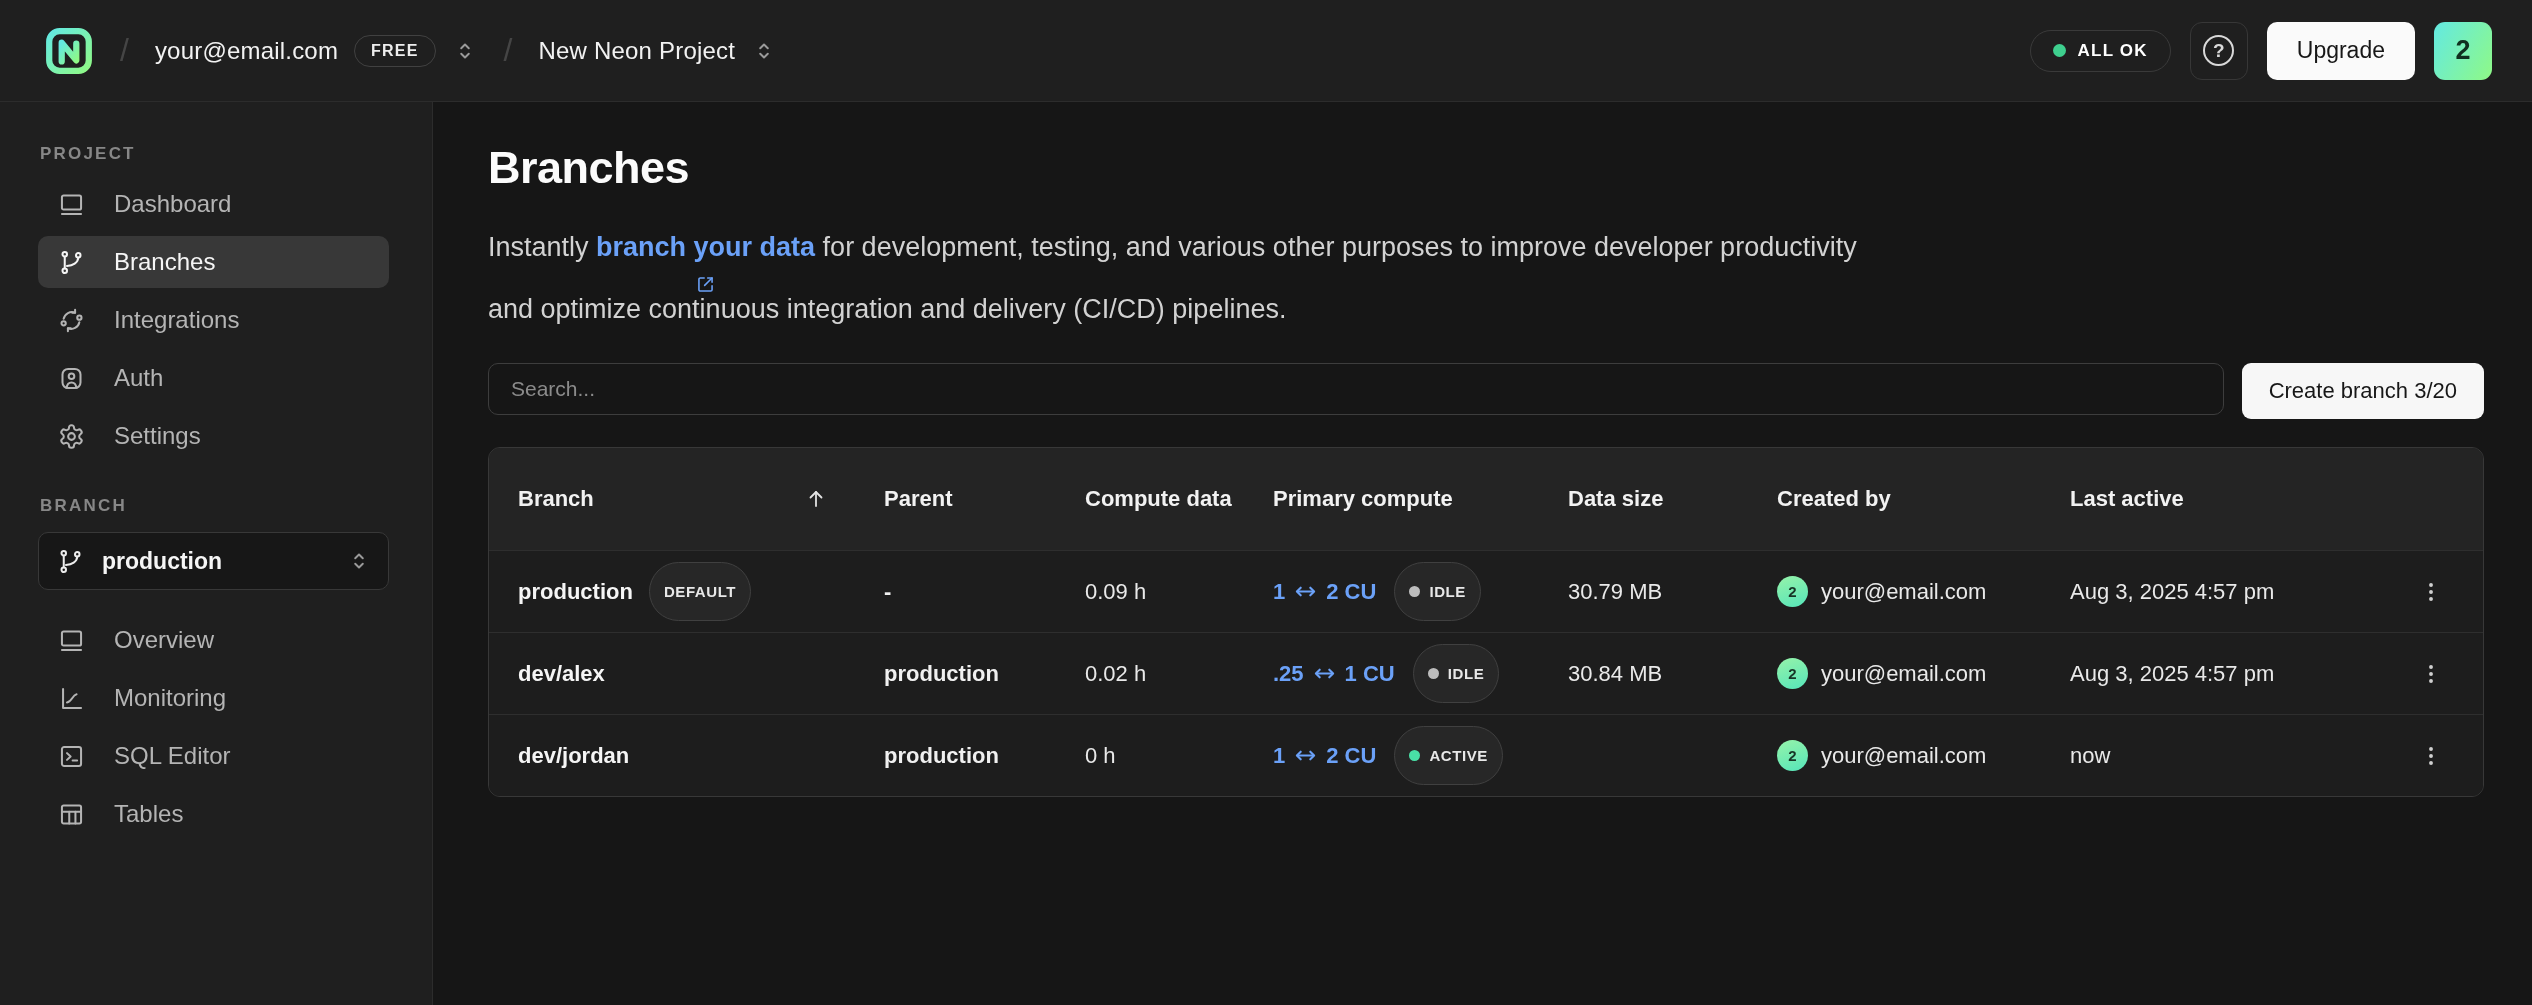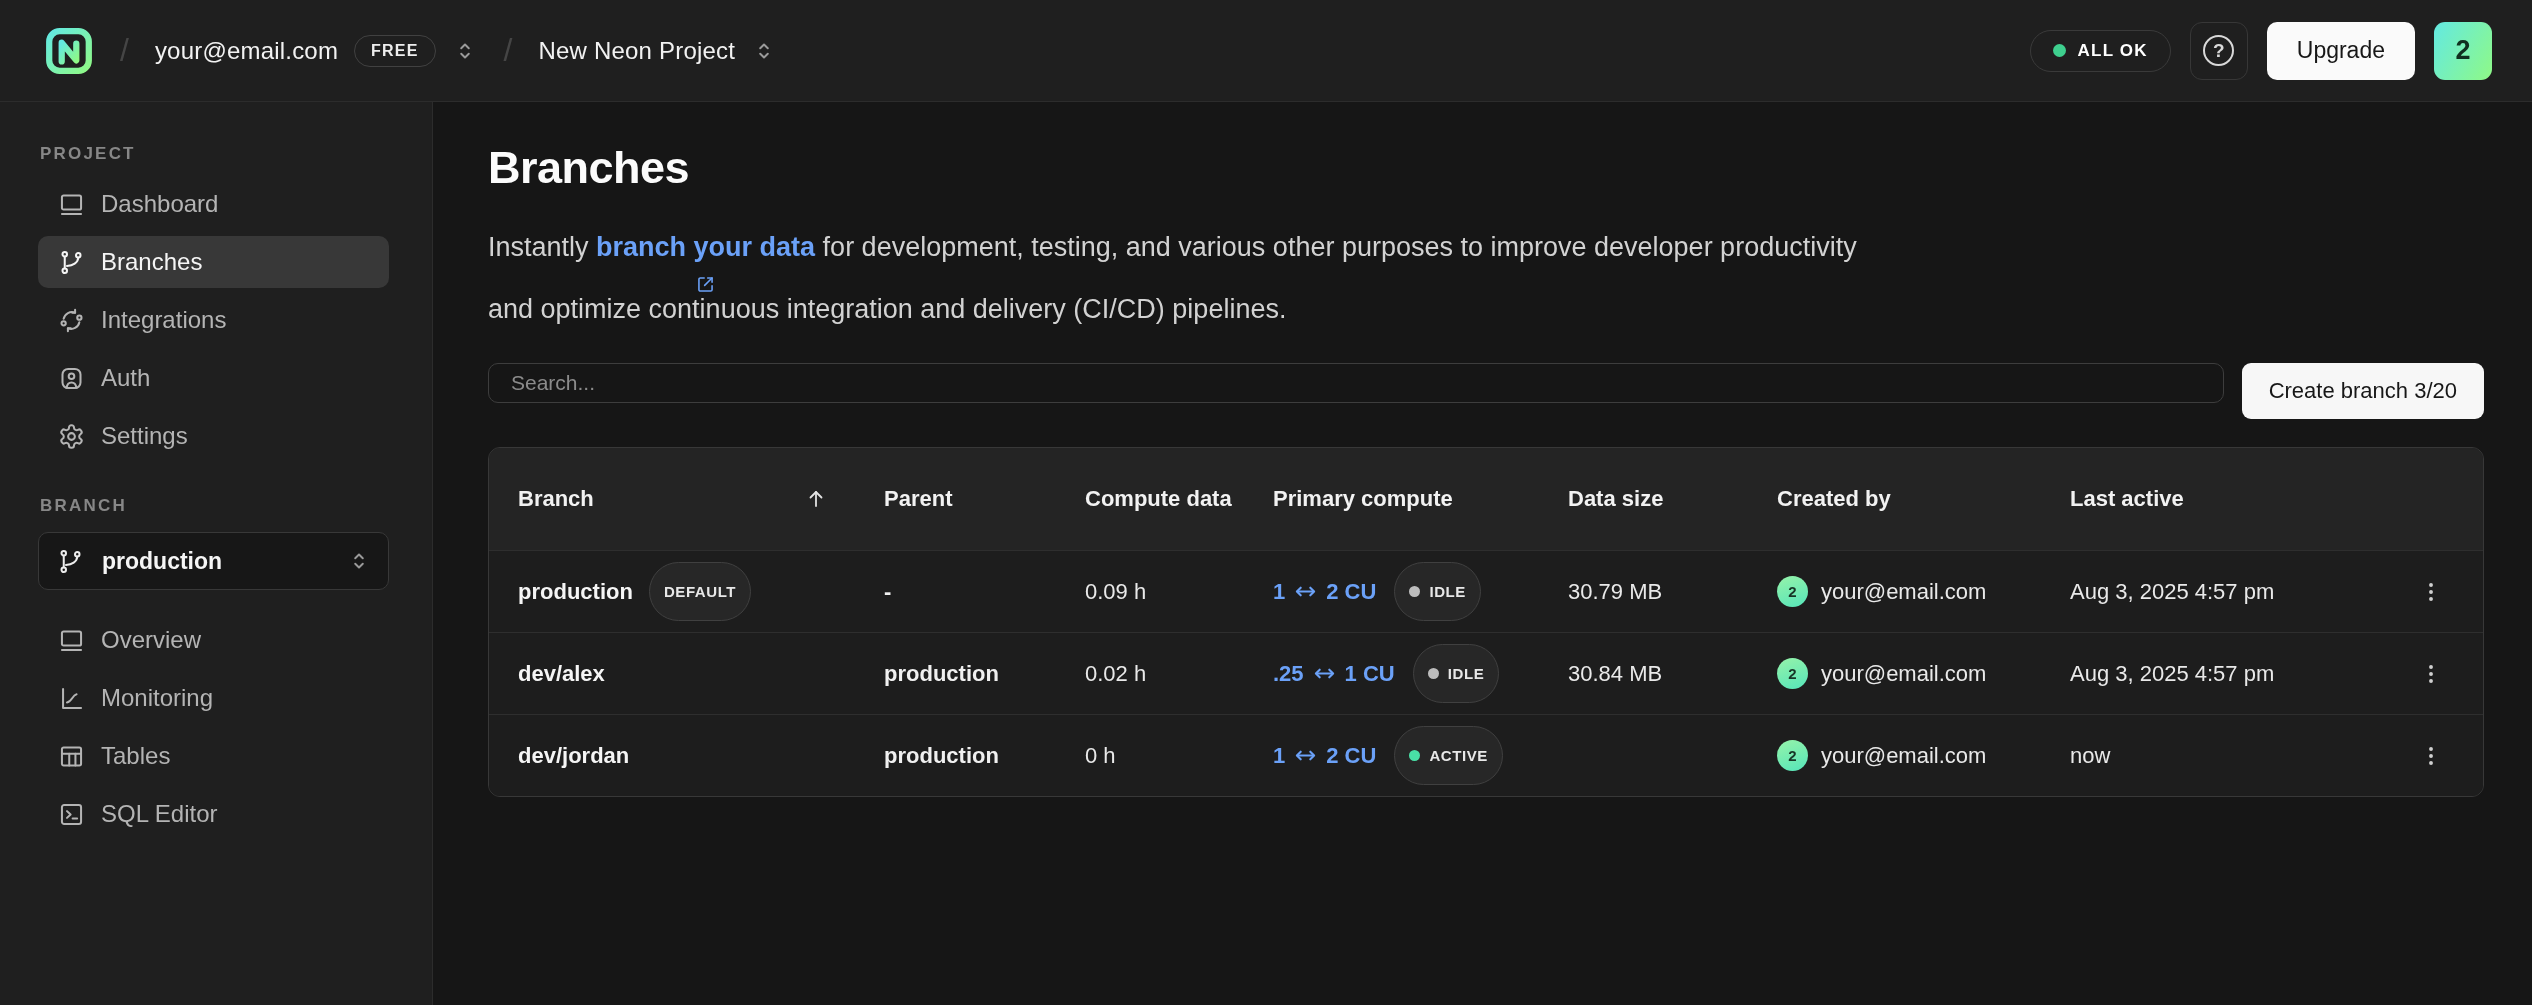--- a/index.html
+++ b/index.html
@@ -63,21 +63,21 @@
   .sidebar{
     width:433px; background:#1f1f1f; border-right:1px solid #2c2c2c;
     padding-top:30px; flex-shrink:0;
   }
   .section-label{
     margin:12px 0 14px 40px; font-size:17px; font-weight:700;
     letter-spacing:2.2px; color:#878787;
   }
   .nav-item{
     height:52px; margin:6px 43px 6px 38px; border-radius:10px;
-    display:flex; align-items:center; gap:16px; padding:0 0 0 20px;
+    display:flex; align-items:center; gap:29px; padding:0 0 0 20px;
     color:#b4b4b4; cursor:pointer; font-size:24px;
   }
   .nav-item.active{ background:#383838; color:#f5f5f5; }
   .nav-icon{ width:27px; height:27px; flex-shrink:0; }
   .branch-group{ margin-top:34px; }
   .branch-select{
     margin:16px 43px 24px 38px; height:58px; background:#171717;
     border:1px solid #383838; border-radius:10px; cursor:pointer;
     display:flex; align-items:center; gap:18px; padding:0 16px 0 18px;
   }
@@ -90,21 +90,21 @@
   .desc{
     margin-top:36px; font-size:27px; line-height:35px; color:#d2d2d2; max-width:1500px;
   }
   .desc a{
     color:var(--link); font-weight:700; text-decoration:none; cursor:pointer;
     display:inline-flex; align-items:center; gap:6px;flex-direction:column;
   }
   .ext-icon{ width:21px; height:21px; position:relative; top:3px; display:inline-block; }
   .controls{ margin-top:36px; display:flex; gap:18px; width:1996px; }
   .search{
-    flex:1; height:40px; background:transparent; border:1px solid #3d3d3d; border-radius:10px;
+    flex:1; height:52px; background:transparent; border:1px solid #3d3d3d; border-radius:10px;
     padding:0 22px; font-size:21px; color:#ececec; font-family:inherit; outline:none;
   }
   .search::placeholder{ color:#8b8b8b; }
   .create-btn{
     height:56px; padding:0 27px; background:#f7f7f7; color:#171717; border:none;
     border-radius:9px; font-size:22px; font-weight:500; font-family:inherit;
     cursor:pointer; white-space:nowrap;
   }
 
   
@@ -269,34 +269,34 @@
       </div>
       <div class="nav-item">
         <svg class="nav-icon icon" viewBox="0 0 24 24">
           <path d="M4.5 3.5V20.5h16"></path>
             <path d="M8 15.5c4.5-.6 4.5-6.2 8.5-7.2"></path>
         </svg>
         <span>Monitoring</span>
       </div>
       <div class="nav-item">
         <svg class="nav-icon icon" viewBox="0 0 24 24">
+          <rect x="3.5" y="3.5" width="17" height="17" rx="2"></rect>
+          <path d="M8 9l3.2 3L8 15"></path>
+            <path d="M13 15.5h4"></path>
+        </svg>
+        <span>SQL Editor</span>
+      </div>
+      <div class="nav-item">
+        <svg class="nav-icon icon" viewBox="0 0 24 24">
           <rect x="3.5" y="4" width="17" height="16" rx="1.5"></rect>
           <path d="M3.5 9.5h17"></path>
             <path d="M10 9.5V20"></path>
             <path d="M15.5 9.5V20"></path>
         </svg>
         <span>Tables</span>
-      </div>
-      <div class="nav-item">
-        <svg class="nav-icon icon" viewBox="0 0 24 24">
-          <rect x="3.5" y="3.5" width="17" height="17" rx="2"></rect>
-          <path d="M8 9l3.2 3L8 15"></path>
-            <path d="M13 15.5h4"></path>
-        </svg>
-        <span>SQL Editor</span>
       </div>
     </div>
   </div>
 
   <div class="main">
     <h1 class="page-title">Branches</h1>
 
     <p class="desc"><span>Instantly </span><a>
           <span>branch your data</span>
           <svg class="ext-icon icon" viewBox="0 0 24 24">

